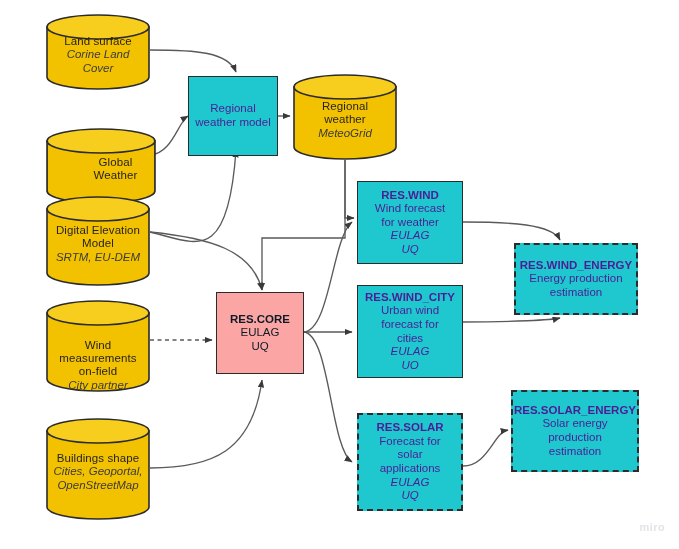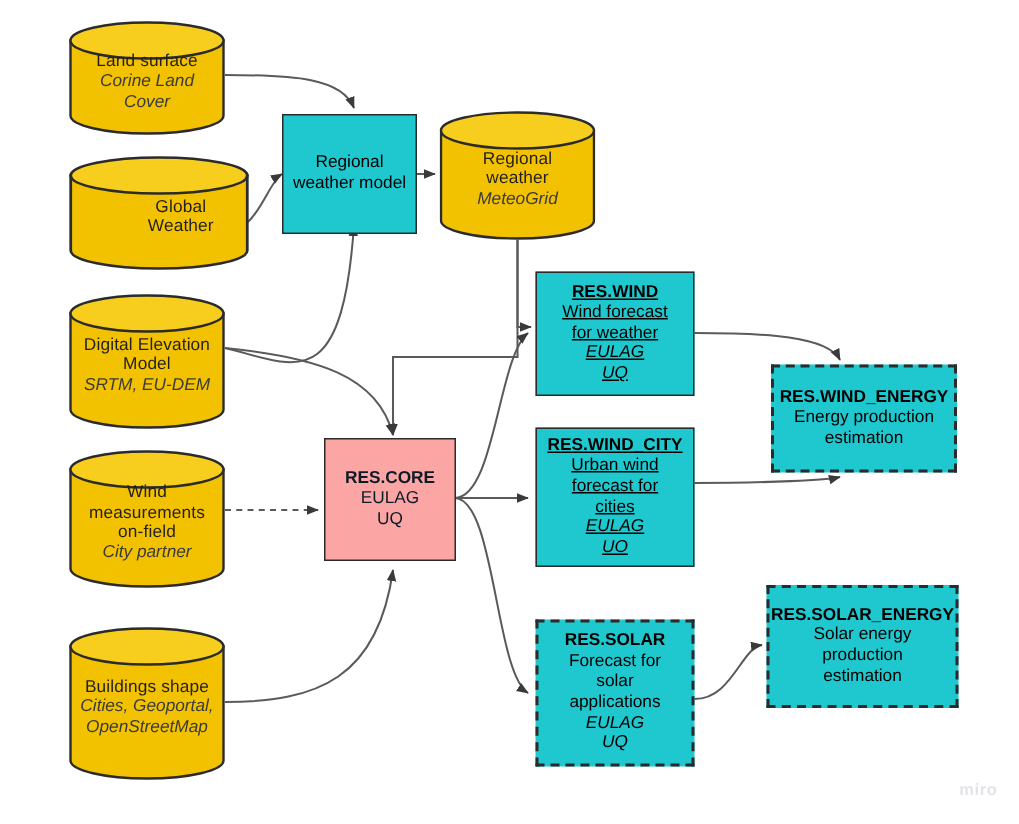--- a/index.html
+++ b/index.html
@@ -58,42 +58,41 @@
 
   
   .box{
     position:absolute;
     box-sizing:border-box;
     display:flex;
     flex-direction:column;
     align-items:center;
     justify-content:center;
     text-align:center;
-    color:#000000;
+    color:#4c1d95;
     line-height:1.18;
     z-index:3;
   }
   .box .b-title{
     display:block;
     font-weight:bold;
     font-size:11.5px;
   }
   .box .b-line{
     display:block;
     font-size:11.5px;
   }
   .box .b-em{
     display:block;
     font-style:italic;
     font-size:11.5px;
   }
   .solid-cyan{
     background:#1fc8cf;
     border:1.6px solid #2b2b2b;
-    text-decoration:underline;
   }
   .dashed-cyan{
     background:#1fc8cf;
     border:2px dashed #2b2b2b;
   }
   .solid-blue{
     background:#fca5a5;
     border:1.6px solid #2b2b2b;
     color:#0d1b26;
   }
@@ -162,21 +161,21 @@
     <svg class="cyl-shape" viewBox="0 0 104 76" preserveAspectRatio="none">
       <path d="M1,13 L1,63 A51,12 0 0 0 103,63 L103,13 Z" fill="#F2C200" stroke="#2b2b2b" stroke-width="1.6"></path>
       <ellipse cx="52" cy="13" rx="51" ry="12" fill="#F7CE1E" stroke="#2b2b2b" stroke-width="1.6"></ellipse>
     </svg>
     <div class="cyl-text">
       <span class="t-main">Land surface</span>
       <span class="t-sub">Corine Land Cover</span>
     </div>
   </div>
 
-  <div class="cyl" style="left:46px; top:104px; width:120px; height:76px;padding-left:29px;">
+  <div class="cyl" style="left:46px; top:128px; width:110px; height:76px;padding-left:29px;">
     <svg class="cyl-shape" viewBox="0 0 104 76" preserveAspectRatio="none">
       <path d="M1,13 L1,63 A51,12 0 0 0 103,63 L103,13 Z" fill="#F2C200" stroke="#2b2b2b" stroke-width="1.6"></path>
       <ellipse cx="52" cy="13" rx="51" ry="12" fill="#F7CE1E" stroke="#2b2b2b" stroke-width="1.6"></ellipse>
     </svg>
     <div class="cyl-text">
       <span class="t-main">Global Weather</span>
       <span class="t-sub"></span>
     </div>
   </div>
 
@@ -184,21 +183,21 @@
     <svg class="cyl-shape" viewBox="0 0 104 90" preserveAspectRatio="none">
       <path d="M1,13 L1,77 A51,12 0 0 0 103,77 L103,13 Z" fill="#F2C200" stroke="#2b2b2b" stroke-width="1.6"></path>
       <ellipse cx="52" cy="13" rx="51" ry="12" fill="#F7CE1E" stroke="#2b2b2b" stroke-width="1.6"></ellipse>
     </svg>
     <div class="cyl-text">
       <span class="t-main">Digital Elevation Model</span>
       <span class="t-sub">SRTM, EU-DEM</span>
     </div>
   </div>
 
-  <div class="cyl" style="left:46px; top:300px; width:104px; height:92px;">
+  <div class="cyl" style="left:46px; top:300px; width:104px; height:92px;justify-content:flex-end;">
     <svg class="cyl-shape" viewBox="0 0 104 92" preserveAspectRatio="none">
       <path d="M1,13 L1,79 A51,12 0 0 0 103,79 L103,13 Z" fill="#F2C200" stroke="#2b2b2b" stroke-width="1.6"></path>
       <ellipse cx="52" cy="13" rx="51" ry="12" fill="#F7CE1E" stroke="#2b2b2b" stroke-width="1.6"></ellipse>
     </svg>
     <div class="cyl-text">
       <span class="t-main">Wind measurements on-field</span>
       <span class="t-sub">City partner</span>
     </div>
   </div>
 

